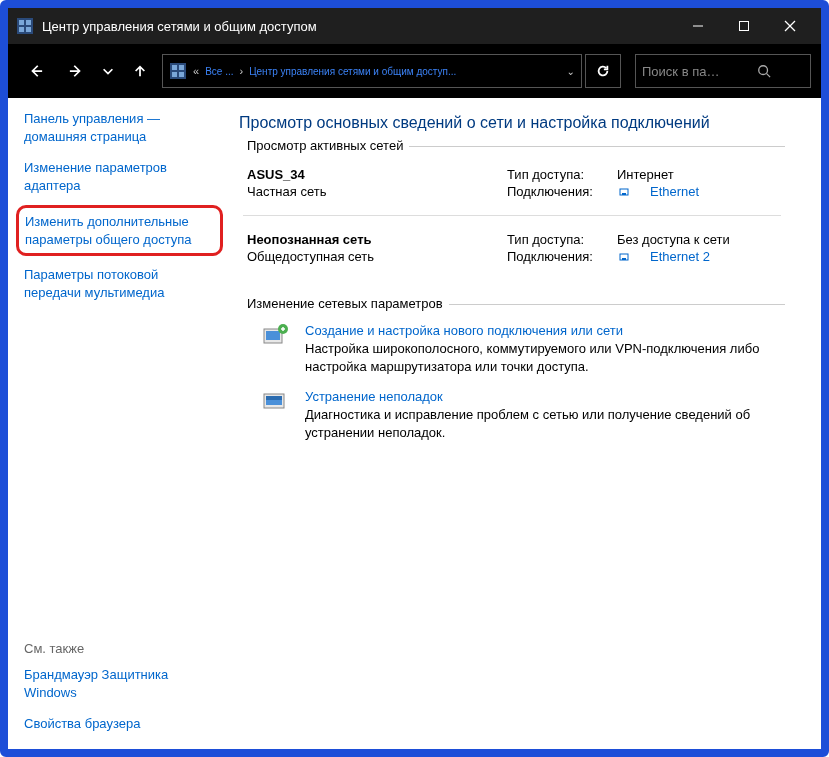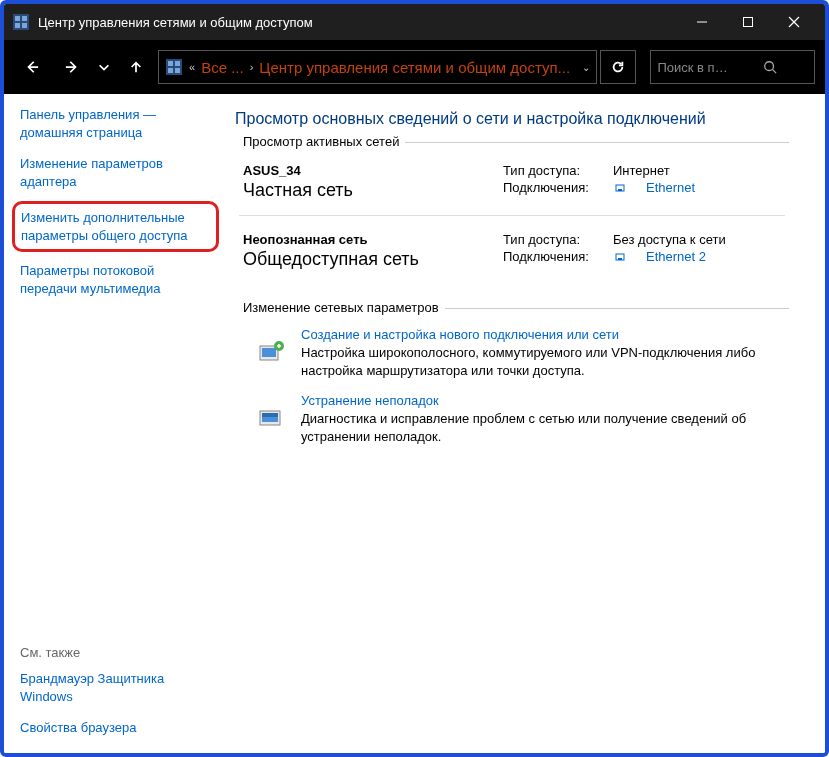--- a/index.html
+++ b/index.html
@@ -1,19 +1,19 @@
 <!DOCTYPE html>
 <html><head>
 <meta charset="utf-8">
 <style>
   * { box-sizing: border-box; margin: 0; padding: 0; font-family: "Segoe UI", Tahoma, sans-serif; }
   body { background: #fff; }
   .window {
     width: 829px; height: 757px;
-    border: 4px solid #1d4ed8; border-radius: 6px;
+    border: 8px solid #1d4ed8; border-radius: 6px;
     background: #fff; position: relative; overflow: hidden;
     display: flex; flex-direction: column;
   }
   
   .titlebar {
     height: 36px; background: #1f1f1f; color: #fff;
     display: flex; align-items: center; padding: 0 8px;
     font-size: 13px;
   }
   .titlebar .app-icon { width: 18px; height: 18px; margin-right: 8px; }
@@ -27,21 +27,21 @@
   }
   .nav-arrow { width: 36px; height: 36px; display: flex; align-items: center; justify-content: center; }
   .nav-arrow svg { width: 14px; height: 14px; stroke: #fff; fill: none; stroke-width: 2; }
   .address {
     flex: 0 0 auto; height: 34px; border: 1px solid #555;
     display: flex; align-items: center; padding: 0 6px; gap: 6px;
     background: #000; min-width: 420px;
   }
   .address .app-icon-sm { width: 18px; height: 18px; }
   .chev { color: #ccc; font-size: 11px; }
-  .crumb { font-size: 15px; color: #c2410c; white-space: nowrap; }
+  .crumb { font-size: 10px; color: #3b82f6; white-space: nowrap; }
   .address .spacer { flex: 1; }
   .refresh { width: 36px; height: 34px; border: 1px solid #555; display:flex; align-items:center; justify-content:center; margin-left: -1px;}
   .refresh svg { width: 14px; height: 14px; stroke:#fff; fill:none; stroke-width:2;}
   .search {
     flex: 1; height: 34px; border: 1px solid #555; margin-left: 10px;
     display: flex; align-items: center; padding: 0 6px; color: #888;
     font-size: 13px; min-width: 0;
   }
   .search span { flex: 1; overflow: hidden; text-overflow: ellipsis; white-space: nowrap;}
   .search .mag { width: 26px; display:flex; justify-content:center;}
@@ -60,29 +60,29 @@
   
   .main { flex: 1; padding: 16px 36px 16px 6px; font-size: 13px; color: #000; }
   .main h1 { color: #003a80; font-weight: 400; font-size: 16px; margin-bottom: 14px; }
   .fieldset { position: relative; margin-bottom: 18px; }
   .fs-label { position: absolute; top: -8px; left: 8px; background: #fff; padding-right: 6px; color: #000; font-size: 13px; }
   .fs-rule { border-top: 1px solid #ccc; margin-top: 0; }
   .fs-body { padding: 14px 4px 6px 4px; }
   .net-row { display: flex; margin-bottom: 8px; padding: 6px 4px; }
   .net-left { flex: 0 0 260px; }
   .net-name { font-weight: 700; font-size: 13px; }
-  .net-type { font-size: 18px; color: #000; margin-top: 2px; }
+  .net-type { font-size: 13px; color: #000; margin-top: 2px; }
   .net-right { flex: 1; }
   .kv { display: flex; font-size: 13px; margin-bottom: 2px; }
   .kv .k { width: 110px; color: #000; }
   .kv .v { color: #000; display: flex; align-items: center; gap: 4px;}
   .kv .v.link { color: #0066cc; cursor: pointer; gap: 19px; }
   .eth-icon { width: 14px; height: 14px; display:inline-flex; align-items:center; justify-content:center;}
   .divider { border-top: 1px solid #ddd; margin: 6px 0 10px 0; }
-  .task { display: flex; gap: 14px; margin-bottom: 14px; align-items: center; }
+  .task { display: flex; gap: 14px; margin-bottom: 14px; }
   .task-icon { width: 30px; height: 26px; flex: 0 0 30px; }
   .task-title { color: #0066cc; font-size: 13px; margin-bottom: 2px; cursor:pointer;}
   .task-desc { color: #000; font-size: 13px; line-height: 1.35; }
 </style>
 </head>
 <body>
 
 <div class="window">
 
   <div class="titlebar">

